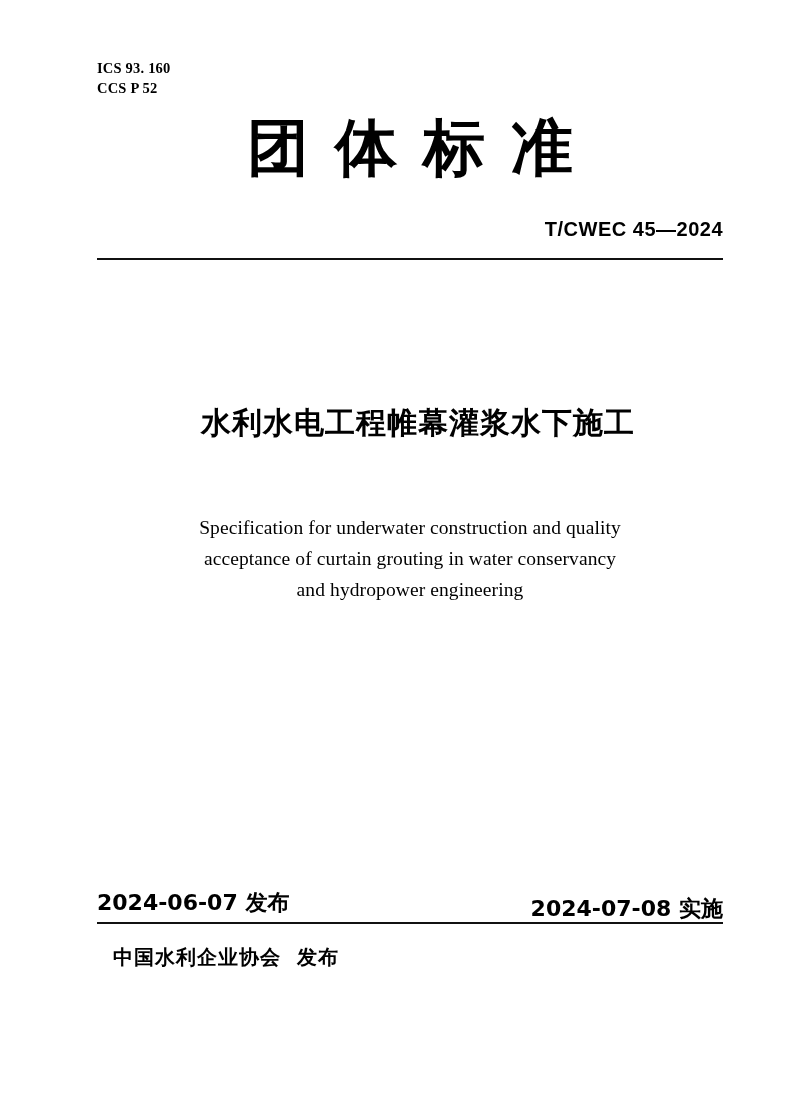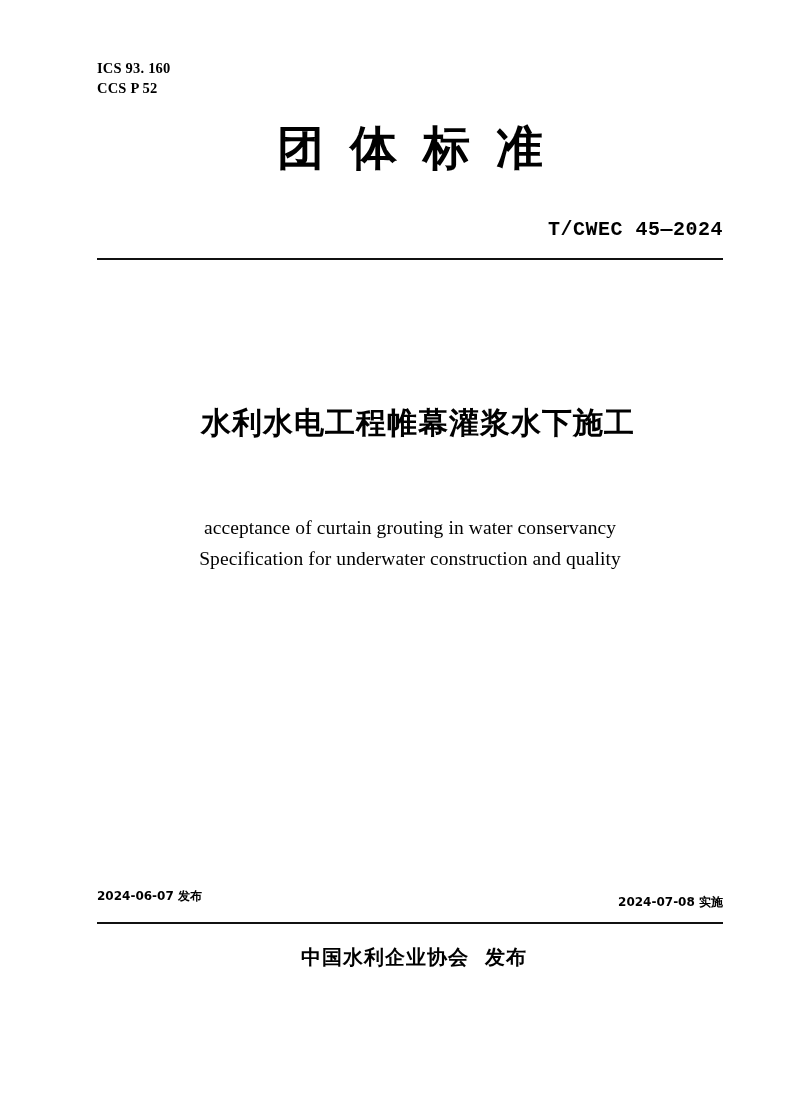--- a/index.html
+++ b/index.html
@@ -46,34 +46,34 @@
 
   
   .banner {
     position: absolute;
     top: 118px;
     left: 0;
     width: 626px;
     text-align: center;
     font-family: "DejaVu Sans", "Liberation Sans", sans-serif;
     font-weight: bold;
-    font-size: 47px;
+    font-size: 62px;
     letter-spacing: 26px;
     text-indent: 26px;
     line-height: 60px;
   }
 
   
   .stdno {
     position: absolute;
     top: 218px;
     left: 0;
     width: 626px;
     text-align: right;
-    font-family: Liberation Mono, monospace;
+    font-family: Liberation Sans, sans-serif;
     font-weight: bold;
     font-size: 20px;
     letter-spacing: 0.5px;
   }
 
   
   .rule-top {
     position: absolute;
     top: 258px;
     left: 0;
@@ -119,42 +119,42 @@
 
   
   .dates {
     position: absolute;
     top: 888px;
     left: 0;
     width: 626px;
     height: 26px;
     font-family: "DejaVu Sans", "Liberation Sans", sans-serif;
     font-weight: bold;
-    font-size: 12px;
+    font-size: 22px;
   }
   .dates .left {
     position: absolute;
     left: 0;
     top: 0;
     white-space: pre;
   }
   .dates .right {
     position: absolute;
     right: 0;
     top: 6px;
     white-space: pre;
   }
 
   
   .publisher {
     position: absolute;
     top: 944px;
-    left: 4px;
+    left: 16px;
     width: 626px;
-    text-align: center;
+    text-align: left;
     font-family: "DejaVu Sans", "Liberation Sans", sans-serif;
     font-weight: bold;
     font-size: 20px;
     letter-spacing: 1px;
     white-space: pre;
   }
 </style>
 </head>
 <body>
 
@@ -170,22 +170,23 @@
 
     <div class="stdno">T/CWEC 45—2024</div>
 
     <div class="rule-top"></div>
 
     <div class="cn-title">
       <div>水利水电工程帷幕灌浆水下施工</div>
     </div>
 
     <div class="en-title">
+      <div>Specification for underwater construction and quality</div>
       <div>acceptance of curtain grouting in water conservancy</div>
-      <div>Specification for underwater construction and quality</div>
+      <div>and hydropower engineering</div>
     </div>
 
     <div class="dates">
       <span class="left">2024-06-07 发布</span>
       <span class="right">2024-07-08 实施</span>
     </div>
 
     <div class="rule-bottom"></div>
 
     <div class="publisher">中国水利企业协会  发布</div>

